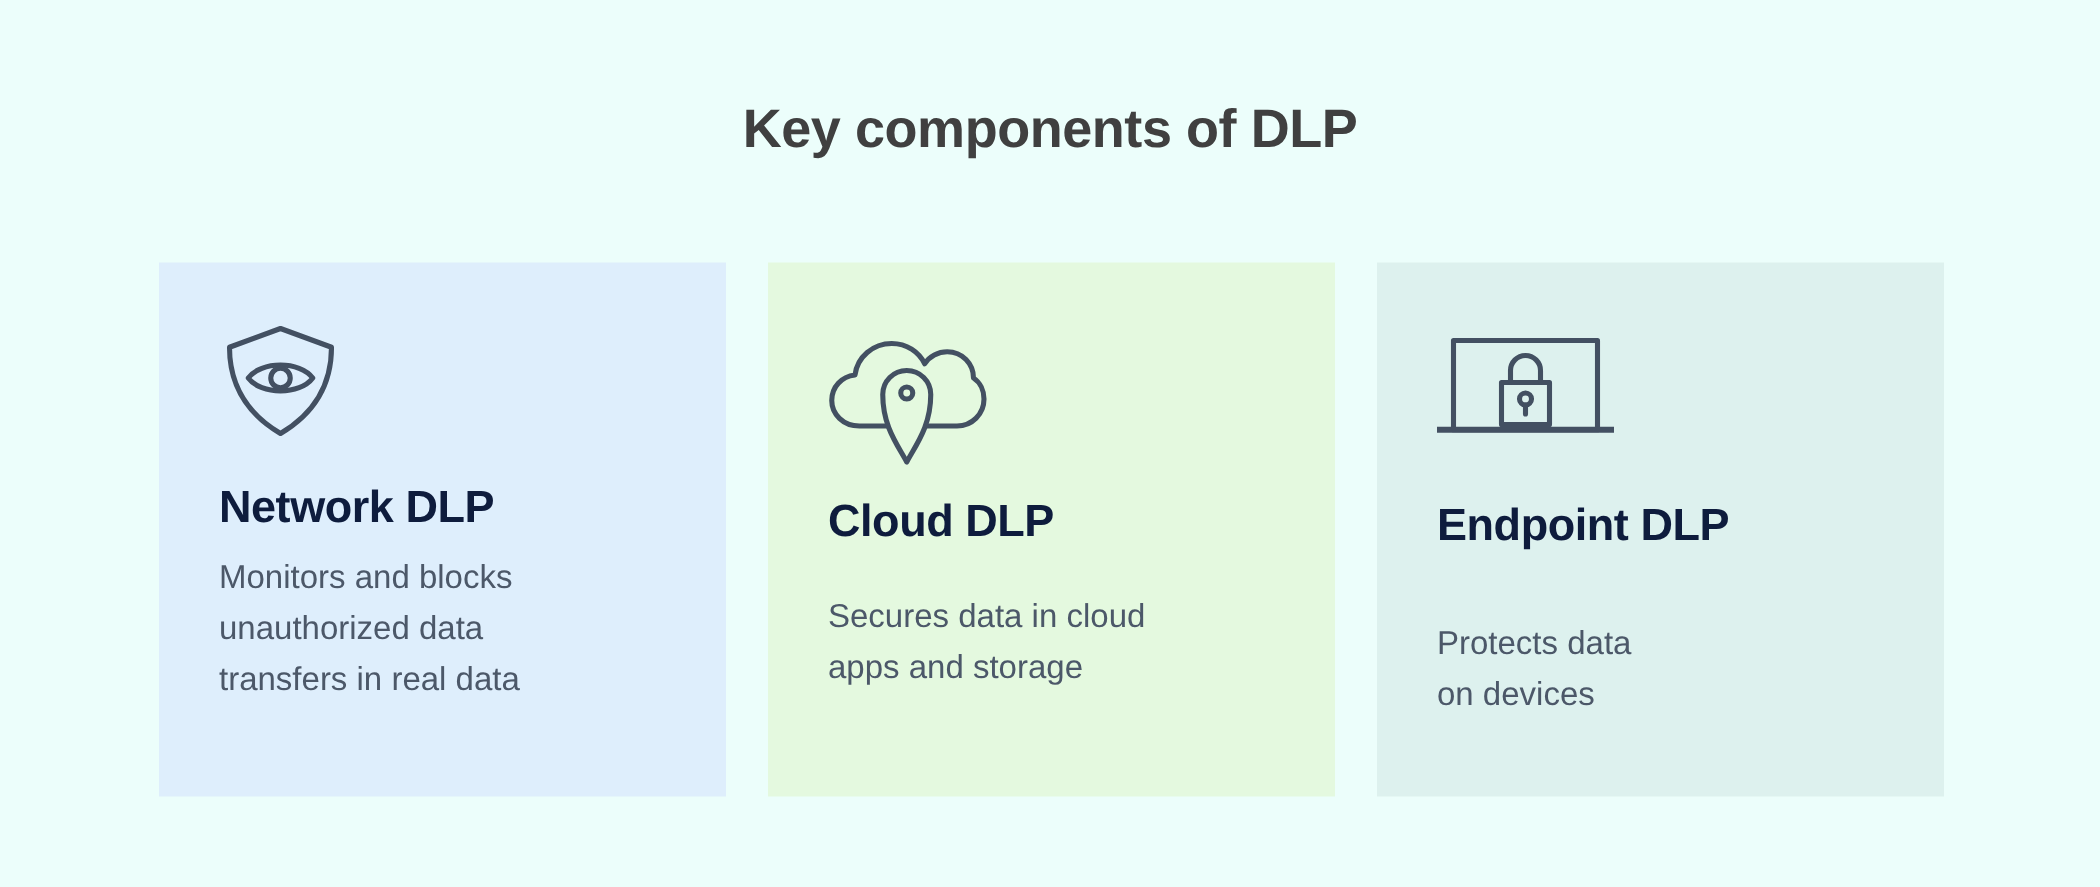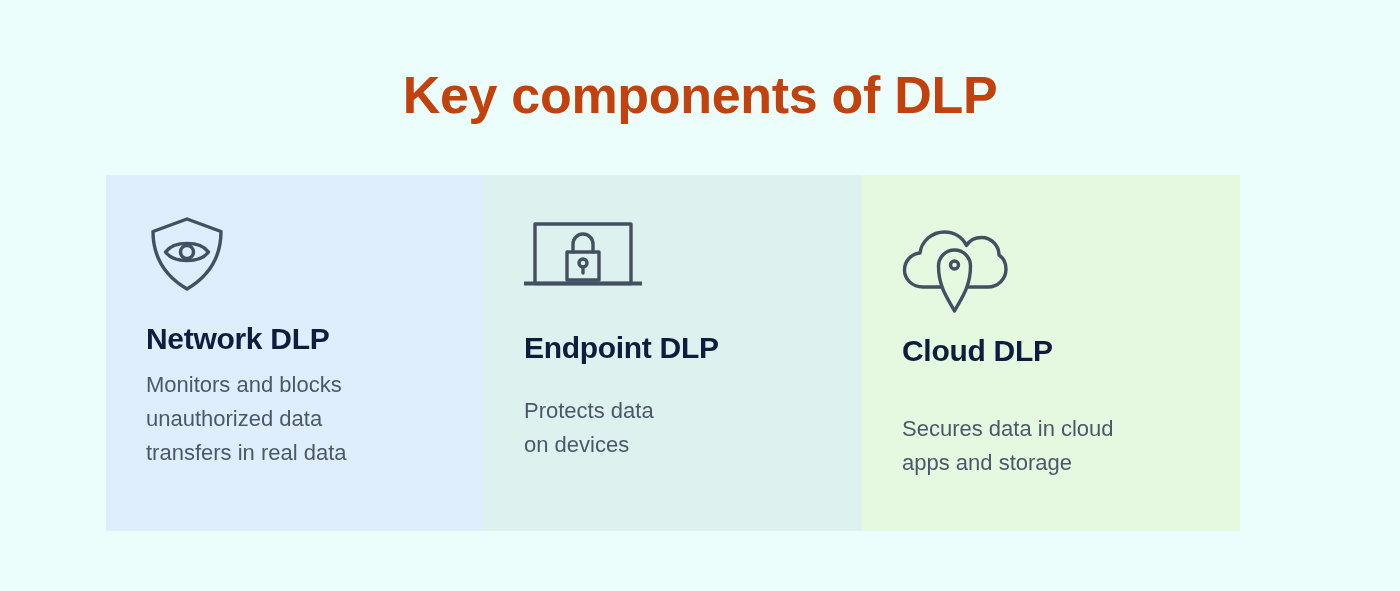--- a/index.html
+++ b/index.html
@@ -9,31 +9,32 @@
     background: #ecfefb;
     position: relative;
     overflow: hidden;
   }
   .page-title {
     position: absolute;
     top: 64px;
     left: 0;
     width: 100%;
     text-align: center;
-    font-size: 52px;
+    font-size: 36px;
     font-weight: bold;
     line-height: 1.2;
     letter-spacing: -0.3px;
-    color: #c2410c;
+    color: #404040;
   }
   .cards {
     position: absolute;
     top: 175px;
     left: 106px;
     display: flex;
+    gap: 28px;
   }
   .card {
     width: 378px;
     height: 356px;
     padding: 38px 40px 0 40px;
   }
   .icon-box {
     height: 109px;
     overflow: visible;
   }
@@ -73,46 +74,46 @@
       </svg>
     </div>
     <h2 class="card-title">Network DLP</h2>
     <p class="card-desc">
       <span class="dline">Monitors and blocks</span>
       <span class="dline">unauthorized data</span>
       <span class="dline">transfers in real data</span>
     </p>
   </article>
 
+  <article class="card" style="background: rgb(228, 249, 223);">
+    <div class="icon-box">
+      <svg width="106" height="94" viewBox="0 0 106 94" fill="none" stroke="#435062" stroke-width="3.4" stroke-linejoin="round" stroke-linecap="round">
+        <path d="M21 62 C10 62 2.5 54 2.5 45 C2.5 36 9 29 18 28 C19.5 16 30 7 42.5 7 C52.5 7 60.5 12.5 64.5 20.5 C67.5 15.5 73.5 12.5 79.5 12.5 C89.5 12.5 97 20.5 97 30 C101.5 33 104 38.5 104 44 C104 54 96 62 86 62 Z"></path>
+        <path d="M52.5 86 C46 74 36.5 62 36.5 41 A16 16 0 1 1 68.5 41 C68.5 62 59 74 52.5 86 Z" fill="#e4f9df"></path>
+        <circle cx="52.5" cy="40" r="4"></circle>
+      </svg>
+    </div>
+    <h2 class="card-title">Cloud DLP</h2>
+    <p class="card-desc">
+      <span class="dline">Secures data in cloud</span>
+      <span class="dline">apps and storage</span>
+    </p>
+  </article>
+
   <article class="card" style="background: rgb(221, 241, 238);">
     <div class="icon-box">
       <svg width="118" height="64" viewBox="0 0 118 64" fill="none" stroke="#435062" stroke-width="3.4" stroke-linejoin="round" stroke-linecap="round">
         <rect x="11" y="2" width="96" height="59.5"></rect>
         <line x1="0" y1="61.5" x2="118" y2="61.5" stroke-width="4"></line>
         <rect x="43" y="30" width="32" height="28"></rect>
         <path d="M49 30 L49 22 A10 10 0 0 1 69 22 L69 30"></path>
         <circle cx="59" cy="41" r="4"></circle>
         <line x1="59" y1="45" x2="59" y2="51"></line>
       </svg>
     </div>
     <h2 class="card-title">Endpoint DLP</h2>
     <p class="card-desc">
       <span class="dline">Protects data</span>
       <span class="dline">on devices</span>
     </p>
   </article>
 
-  <article class="card" style="background: rgb(228, 249, 223);">
-    <div class="icon-box">
-      <svg width="106" height="94" viewBox="0 0 106 94" fill="none" stroke="#435062" stroke-width="3.4" stroke-linejoin="round" stroke-linecap="round">
-        <path d="M21 62 C10 62 2.5 54 2.5 45 C2.5 36 9 29 18 28 C19.5 16 30 7 42.5 7 C52.5 7 60.5 12.5 64.5 20.5 C67.5 15.5 73.5 12.5 79.5 12.5 C89.5 12.5 97 20.5 97 30 C101.5 33 104 38.5 104 44 C104 54 96 62 86 62 Z"></path>
-        <path d="M52.5 86 C46 74 36.5 62 36.5 41 A16 16 0 1 1 68.5 41 C68.5 62 59 74 52.5 86 Z" fill="#e4f9df"></path>
-        <circle cx="52.5" cy="40" r="4"></circle>
-      </svg>
-    </div>
-    <h2 class="card-title">Cloud DLP</h2>
-    <p class="card-desc">
-      <span class="dline">Secures data in cloud</span>
-      <span class="dline">apps and storage</span>
-    </p>
-  </article>
-
 </div>
 
 </body></html>

